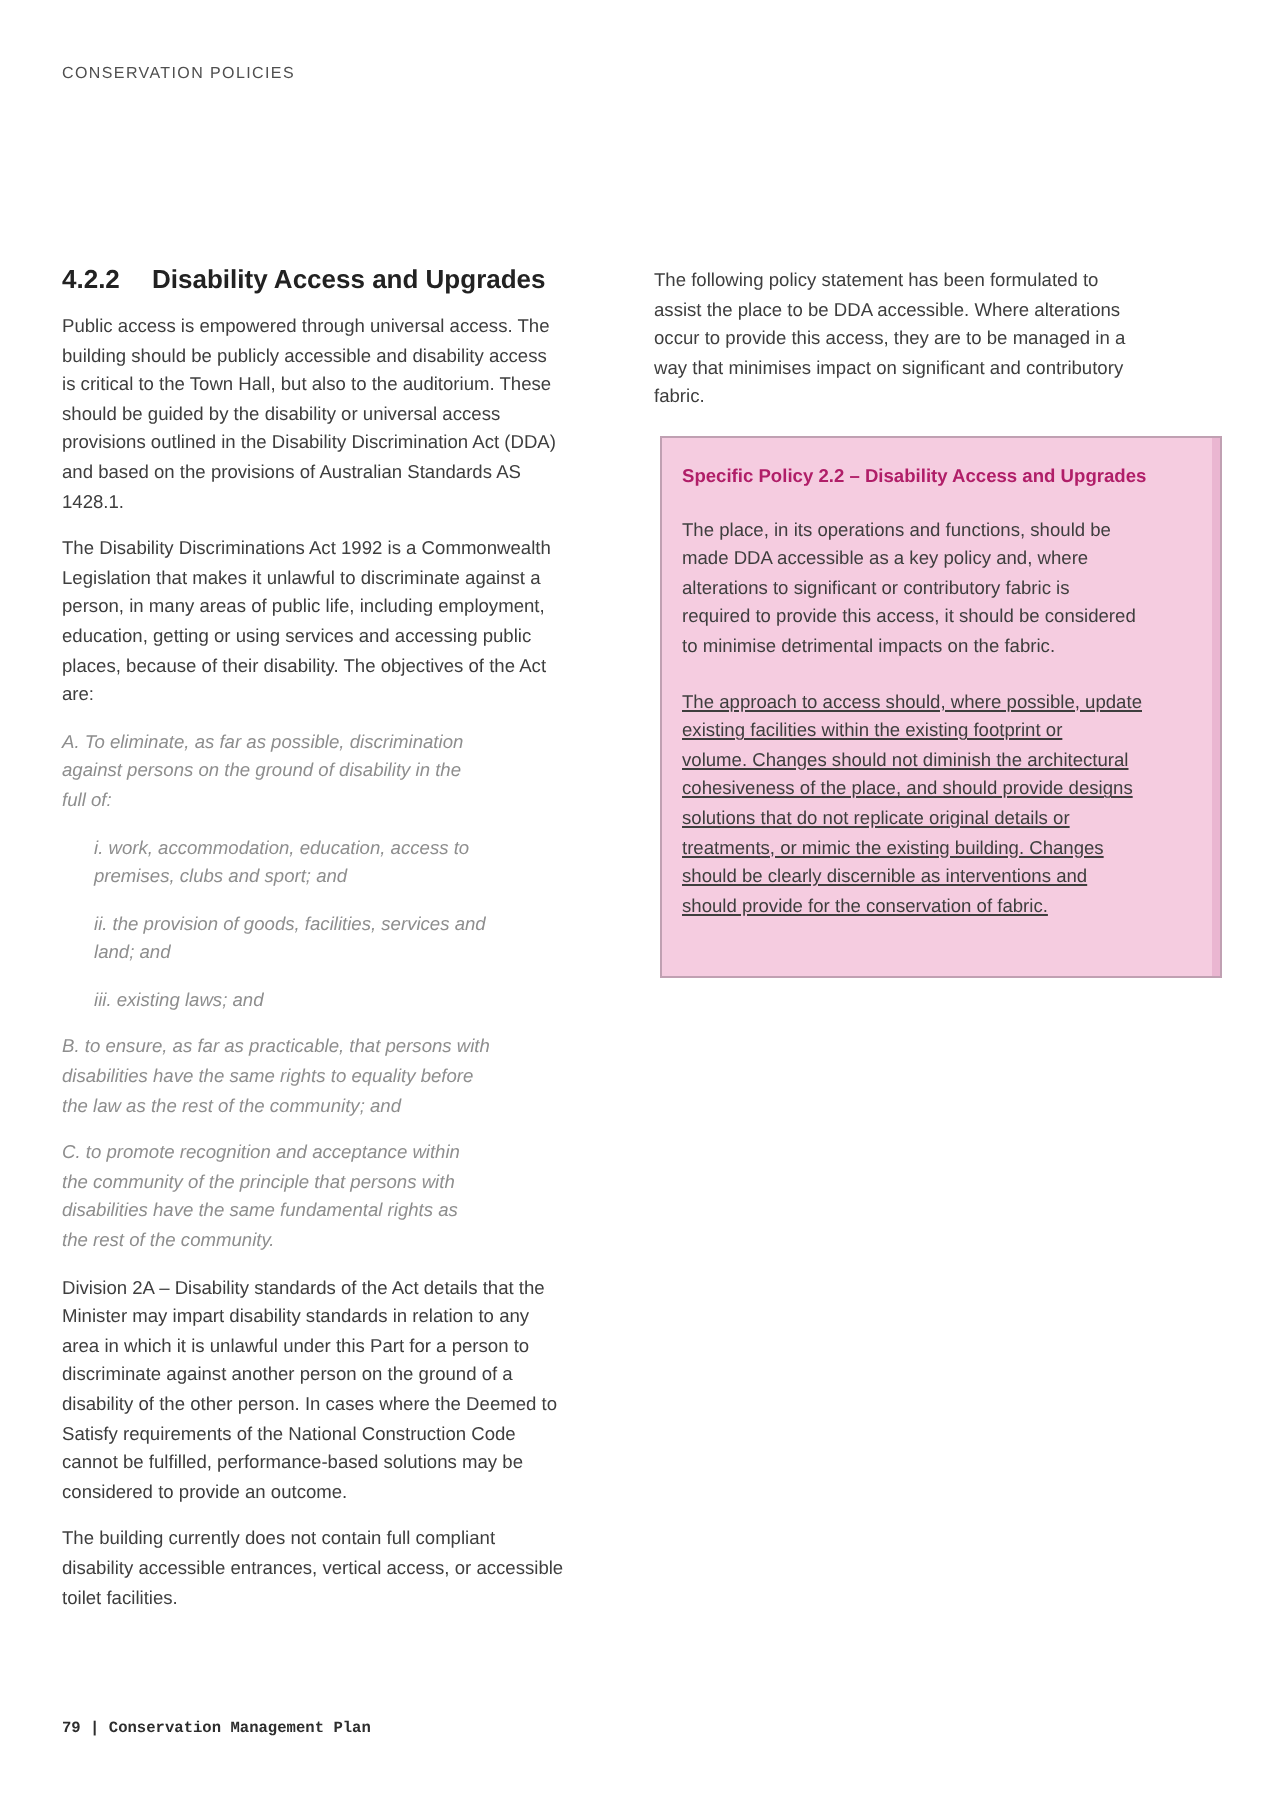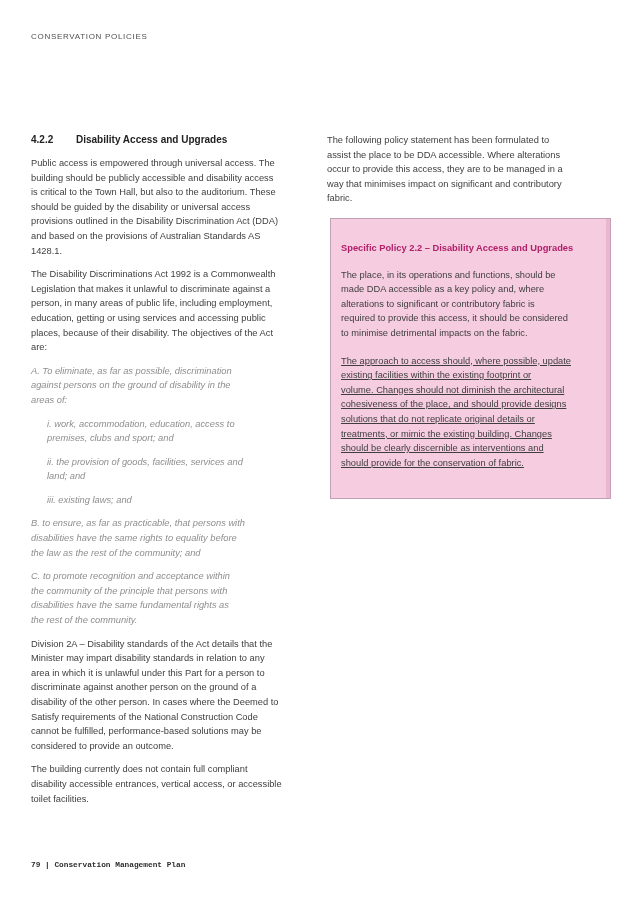--- a/index.html
+++ b/index.html
@@ -26,21 +26,21 @@
     left: 31px;
     width: 285px;
   }
   .col-right {
     position: absolute;
     top: 133px;
     left: 327px;
     width: 281px;
   }
   .section-heading {
-    font-size: 10px;
+    font-size: 13px;
     font-weight: 700;
     color: #222222;
     margin: 0 0 9px 0;
     line-height: 14px;
   }
   .section-heading .num {
     display: inline-block;
     width: 45px;
   }
   .body-text {
@@ -60,21 +60,21 @@
   }
   .quote-text.indent {
     margin-left: 16px;
   }
   .policy-box {
     margin-top: 12px;
     margin-left: 3px;
     background: #f5cce0;
     border: 1px solid #c0a0b2;
     box-shadow: inset -4px 0 0 #eab6d1;
-    padding: 22px 16px 28px 10px;
+    padding: 12px 16px 28px 10px;
     box-sizing: border-box;
     width: 281px;
   }
   .policy-title {
     font-size: 9.3px;
     font-weight: 700;
     color: #b01e68;
     line-height: 14.6px;
     margin: 0 0 12px 0;
   }
@@ -118,21 +118,21 @@
 
     <p class="body-text">The Disability Discriminations Act 1992 is a Commonwealth
 Legislation that makes it unlawful to discriminate against a
 person, in many areas of public life, including employment,
 education, getting or using services and accessing public
 places, because of their disability. The objectives of the Act
 are:</p>
 
     <p class="quote-text">A. To eliminate, as far as possible, discrimination
 against persons on the ground of disability in the
-areas of:</p>
+full of:</p>
 
     <p class="quote-text indent">i. work, accommodation, education, access to
 premises, clubs and sport; and</p>
 
     <p class="quote-text indent">ii. the provision of goods, facilities, services and
 land; and</p>
 
     <p class="quote-text indent">iii. existing laws; and</p>
 
 

